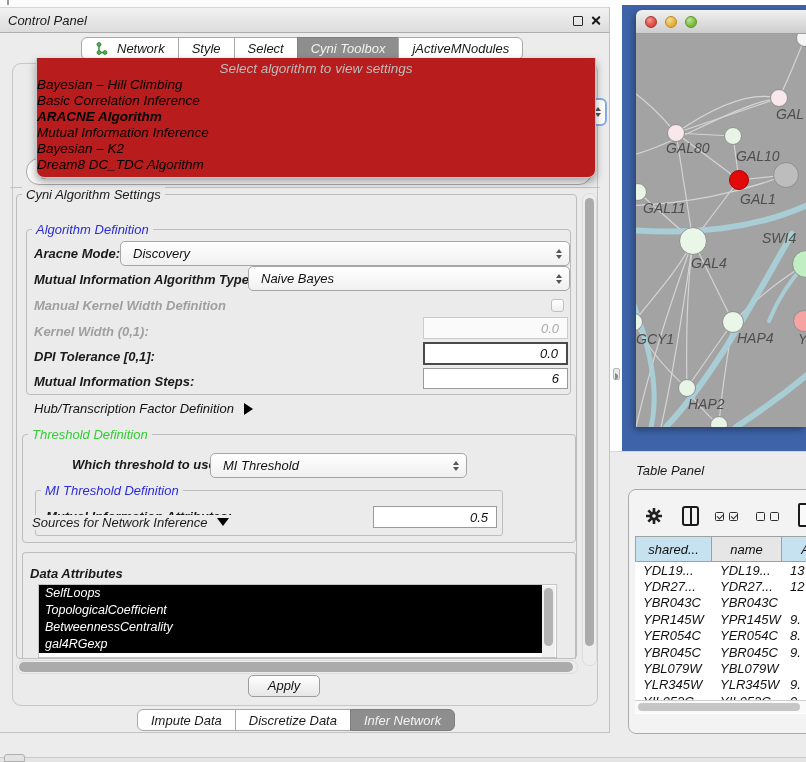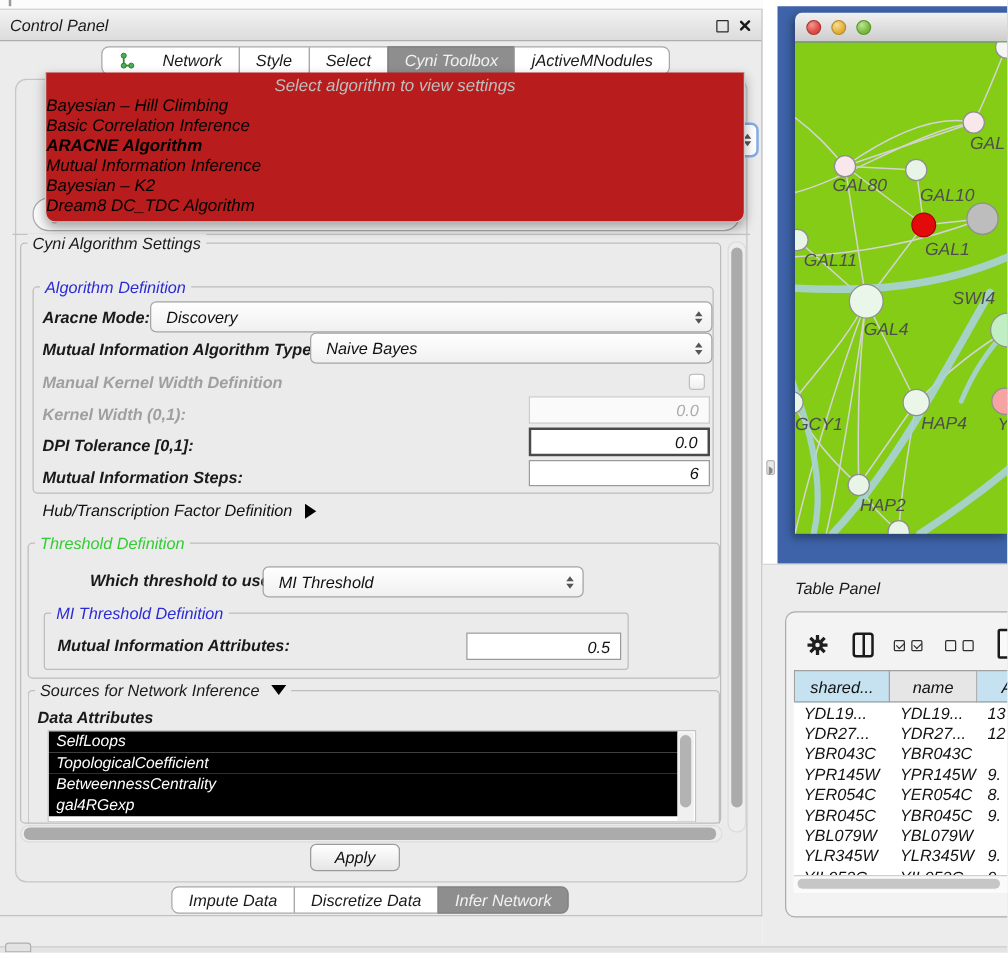--- a/index.html
+++ b/index.html
@@ -38,21 +38,21 @@
   #control-panel { position:absolute; left:0; top:7px; width:610px; height:726px; background:#ECECEC; border-right:1px solid #C2C2C2; border-top:1px solid #D5D5D5; border-bottom:1px solid #C2C2C2; }
   .cp-titlebar { position:absolute; left:0; top:0; width:100%; height:25px; background:linear-gradient(#F2F2F2,#DCDCDC); border-bottom:1px solid #ADADAD; display:flex; align-items:center; }
   .cp-title { font-size:13px; color:#1A1A1A; margin-left:8px; }
   .float-icon { position:absolute; right:26px; top:8px; width:10px; height:10px; border:1.6px solid #2A2A2A; border-radius:1px; }
   .close-icon { position:absolute; right:8px; top:7px; width:11px; height:11px; }
   .close-icon::before,.close-icon::after { content:""; position:absolute; left:5px; top:0; width:2.4px; height:11px; background:#1A1A1A; border-radius:1px; }
   .close-icon::before { transform:rotate(45deg); }
   .close-icon::after { transform:rotate(-45deg); }
 
   .top-tabs { position:absolute; left:81px; top:29px; height:23px; display:flex; z-index:3; }
-  .tab { background:#FFFFFF; border:1px solid #A8A8A8; font-size:13px; color:#1A1A1A; padding:0 13px; line-height:21px; margin-left:-1px; display:flex; align-items:center; gap:22px; white-space:nowrap; }
+  .tab { background:#FFFFFF; border:1px solid #A8A8A8; font-size:13px; color:#1A1A1A; padding:0 13px; line-height:21px; margin-left:-1px; display:flex; align-items:center; gap:9px; white-space:nowrap; }
   .tab:first-child { border-radius:6px 0 0 6px; margin-left:0; }
   .tab:last-child { border-radius:0 6px 6px 0; }
   .tab.selected { background:#8E8E8E; color:#F2F2F2; border-color:#7F7F7F; }
 
   .main-panel { position:absolute; left:12px; top:55px; width:586px; height:643px; background:#EBEBEB; border:1px solid #C6C6C6; border-radius:9px; }
 
   .net-combo { position:absolute; left:26px; top:150px; width:566px; height:27px; border:1px solid #ABABAB; border-radius:13px; background:#FBFBFB; font-size:13px; color:#B5B5B5; line-height:25px; padding-left:14px; z-index:4; overflow:hidden; white-space:nowrap; }
   .blue-frag { position:absolute; left:588px; top:90px; width:19px; height:28px; border:2px solid #85ACE2; border-radius:6px; background:#FFF; z-index:4; }
   .blue-frag .spin{right:4px;}
   .upper-sep { position:absolute; left:10px; top:179px; width:590px; border-top:1px solid #C2C2C2; }
@@ -84,21 +84,21 @@
   .bottom-tabs { position:absolute; left:137px; top:701px; height:22px; display:flex; }
 
   
   .blue-desktop { left:622px; top:5px; width:184px; height:446px; background:#3E63A8; }
   .mac-window { position:absolute; left:636px; top:10px; width:170px; height:417px; border-radius:6px 0 0 0; overflow:hidden; box-shadow:-2px 3px 7px rgba(0,0,0,0.35); }
   .mac-titlebar { position:absolute; left:0; top:0; width:100%; height:24px; background:linear-gradient(#F1F1F1,#CDCDCD); border-bottom:1px solid #9E9E9E; display:flex; align-items:center; padding-left:9px; gap:8px; }
   .light { width:12px; height:12px; border-radius:50%; }
   .light.red { background:radial-gradient(circle at 35% 30%, #F09A92, #E1504A 55%, #C23B35); border:1px solid #A93430; }
   .light.yellow { background:radial-gradient(circle at 35% 30%, #F6DD9A, #E9B43C 55%, #CC9631); border:1px solid #B98C2D; }
   .light.green { background:radial-gradient(circle at 35% 30%, #C0E49A, #7FC043 55%, #66A32F); border:1px solid #5E9431; }
-  .net-canvas { position:absolute; left:0; top:24px; width:170px; height:503px; background:#84cc16; overflow:hidden; }
+  .net-canvas { position:absolute; left:0; top:24px; width:170px; height:503px; background:#a3a3a3; overflow:hidden; }
   .net-node { position:absolute; border:1.5px solid #8F8F8F; border-radius:50%; }
   .net-label { position:absolute; font-size:14px; color:#4E4E4E; white-space:nowrap; }
 
   
   .table-section { left:610px; top:451px; width:196px; height:306px; background:#ECECEC; border-top:1px solid #D8D8D8; }
   .tp-title { position:absolute; left:26px; top:11px; font-size:13px; color:#1A1A1A; }
   .tp-outer { position:absolute; left:18px; top:37px; width:196px; height:245px; background:#F3F3F3; border:1px solid #ABABAB; border-radius:8px; overflow:hidden; }
   .gear-svg { position:absolute; left:16px; top:17px; }
   .split-icon { position:absolute; left:53px; top:16px; width:17px; height:20px; border:2px solid #1A1A1A; border-radius:3px; }
   .split-icon::after { content:""; position:absolute; left:5.5px; top:0; width:2px; height:16px; background:#1A1A1A; }
@@ -232,21 +232,21 @@
           <i class="dn"></i>
         </span>
     </div>
 
     <div class="group" style="left:35px; top:482px; width:468px; height:46px; border-radius:3px;"></div>
     <span class="group-title blue-title" style="left:41px; top:475px;">MI Threshold Definition</span>
     <span class="lbl bold" style="left:46px; top:501px;">Mutual Information Attributes:</span>
     <div class="field" style="left:373px; top:498px; width:124px; height:22px;">0.5</div>
 
     <div class="group" style="left:22px; top:544px; width:554px; height:107px; border-bottom:none; border-radius:4px 4px 0 0;"></div>
-    <span class="group-title" style="left:28px; top:537px;">
+    <span class="group-title" style="left:28px; top:507px;">
       <span>Sources for Network Inference</span>
       <span class="tri-down" style="margin-left:6px; vertical-align:1px;"></span>
     </span>
     <span class="lbl bold" style="left:30px; top:558px;">Data Attributes</span>
 
     <div class="attr-list">
       <div class="attr-item">SelfLoops</div>
       <div class="attr-item">TopologicalCoefficient</div>
       <div class="attr-item">BetweennessCentrality</div>
       <div class="attr-item">gal4RGexp</div>

